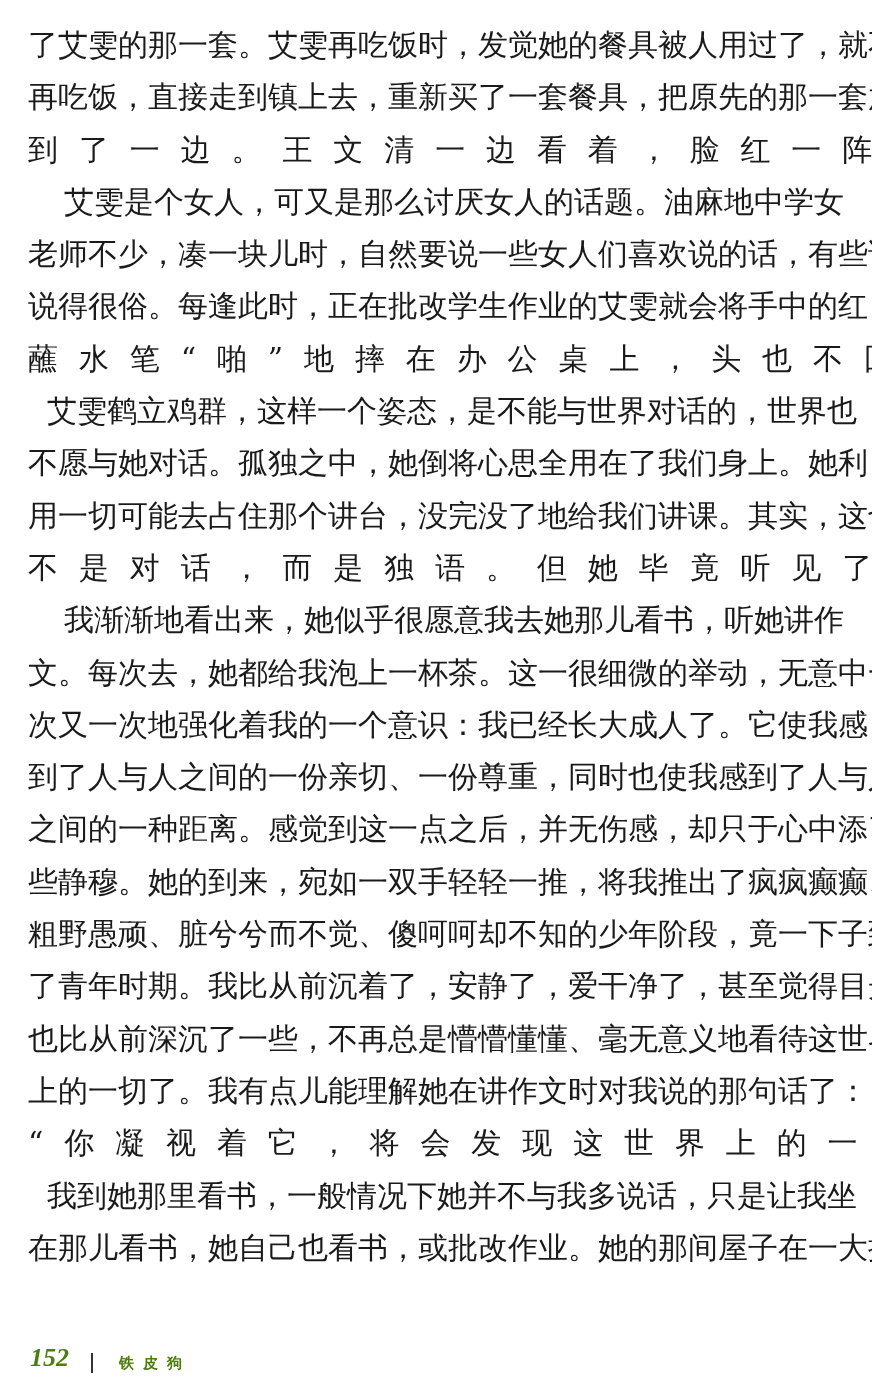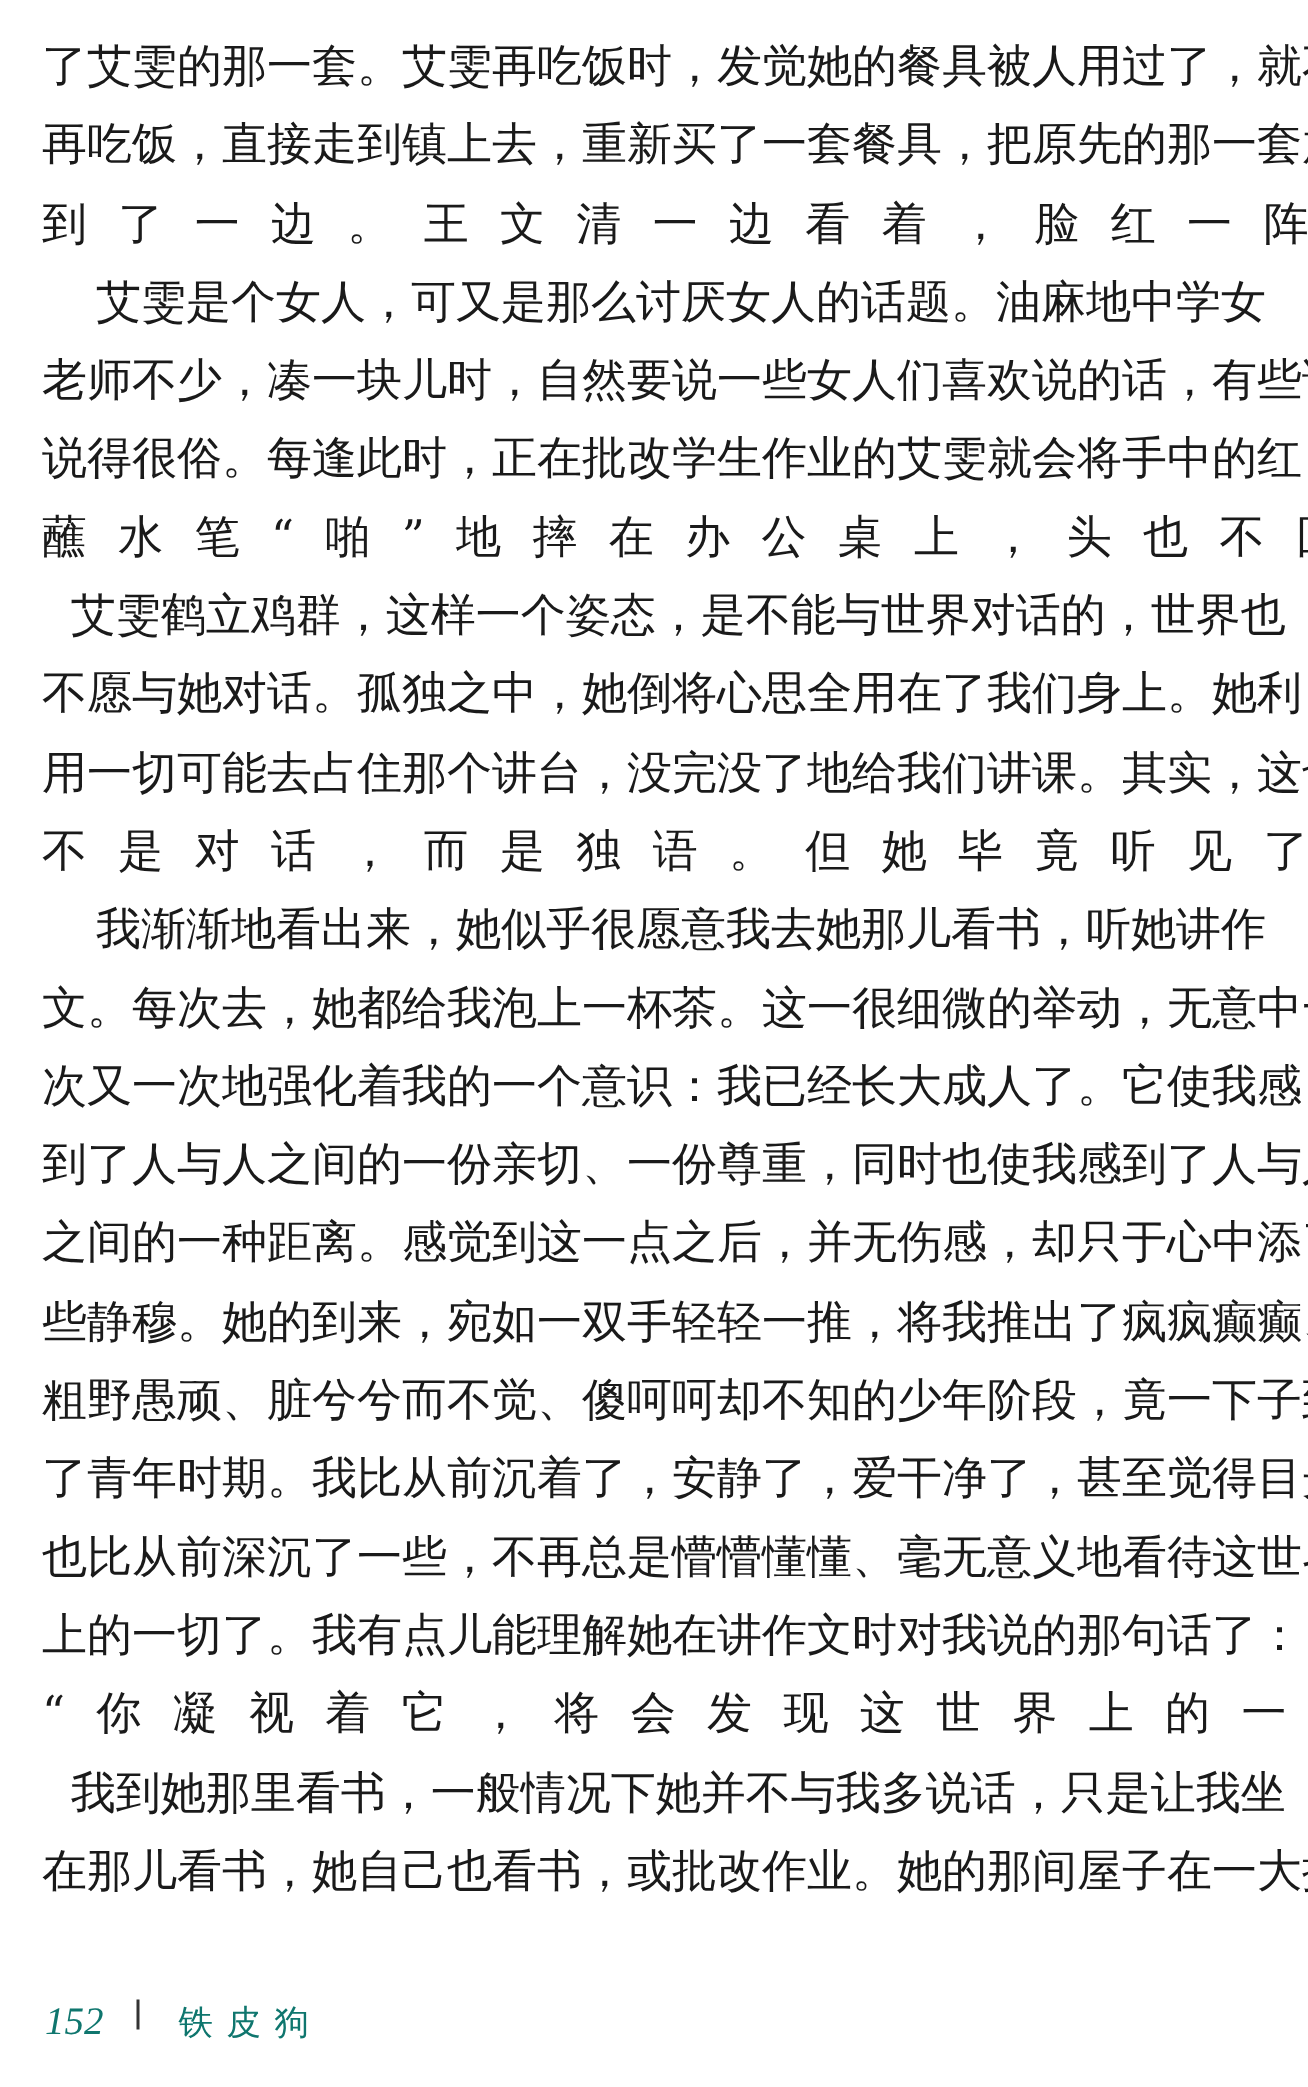--- a/index.html
+++ b/index.html
@@ -13,26 +13,26 @@
     height: 52.3px; line-height: 52.3px;
     font-size: 30px;
     white-space: nowrap;
     display: flex; justify-content: space-between;
   }
   .line .ch { display: inline-block; width: 30px; text-align: center; }
   .line.last { justify-content: flex-start; }
   .line.last .ch { margin-right: 20.9px; }
   .footer {
     position: absolute; left: 30px; top: 1333px; height: 40px;
-    display: flex; align-items: flex-start;
-    font-family: "Liberation Serif", serif; color: #0f766e;
+    display: flex; align-items: flex-end;
+    font-family: "Liberation Serif", serif; color: #4d7c0f; font-weight: bold;
   }
   .page-num { font-style: italic; font-size: 26px; }
   .sep { width: 2px; height: 20px; background: #333; margin: 0 26px 0 22px; }
-  .book-title { font-family: "DejaVu Sans", sans-serif; font-size: 23px; letter-spacing: 9px; }
+  .book-title { font-family: "DejaVu Sans", sans-serif; font-size: 15px; letter-spacing: 9px; }
 </style>
 </head>
 <body>
 
 <div class="page-body" id="page-body">
     <div class="line">
       <span class="ch">了</span>
       <span class="ch">艾</span>
       <span class="ch">雯</span>
       <span class="ch">的</span>

